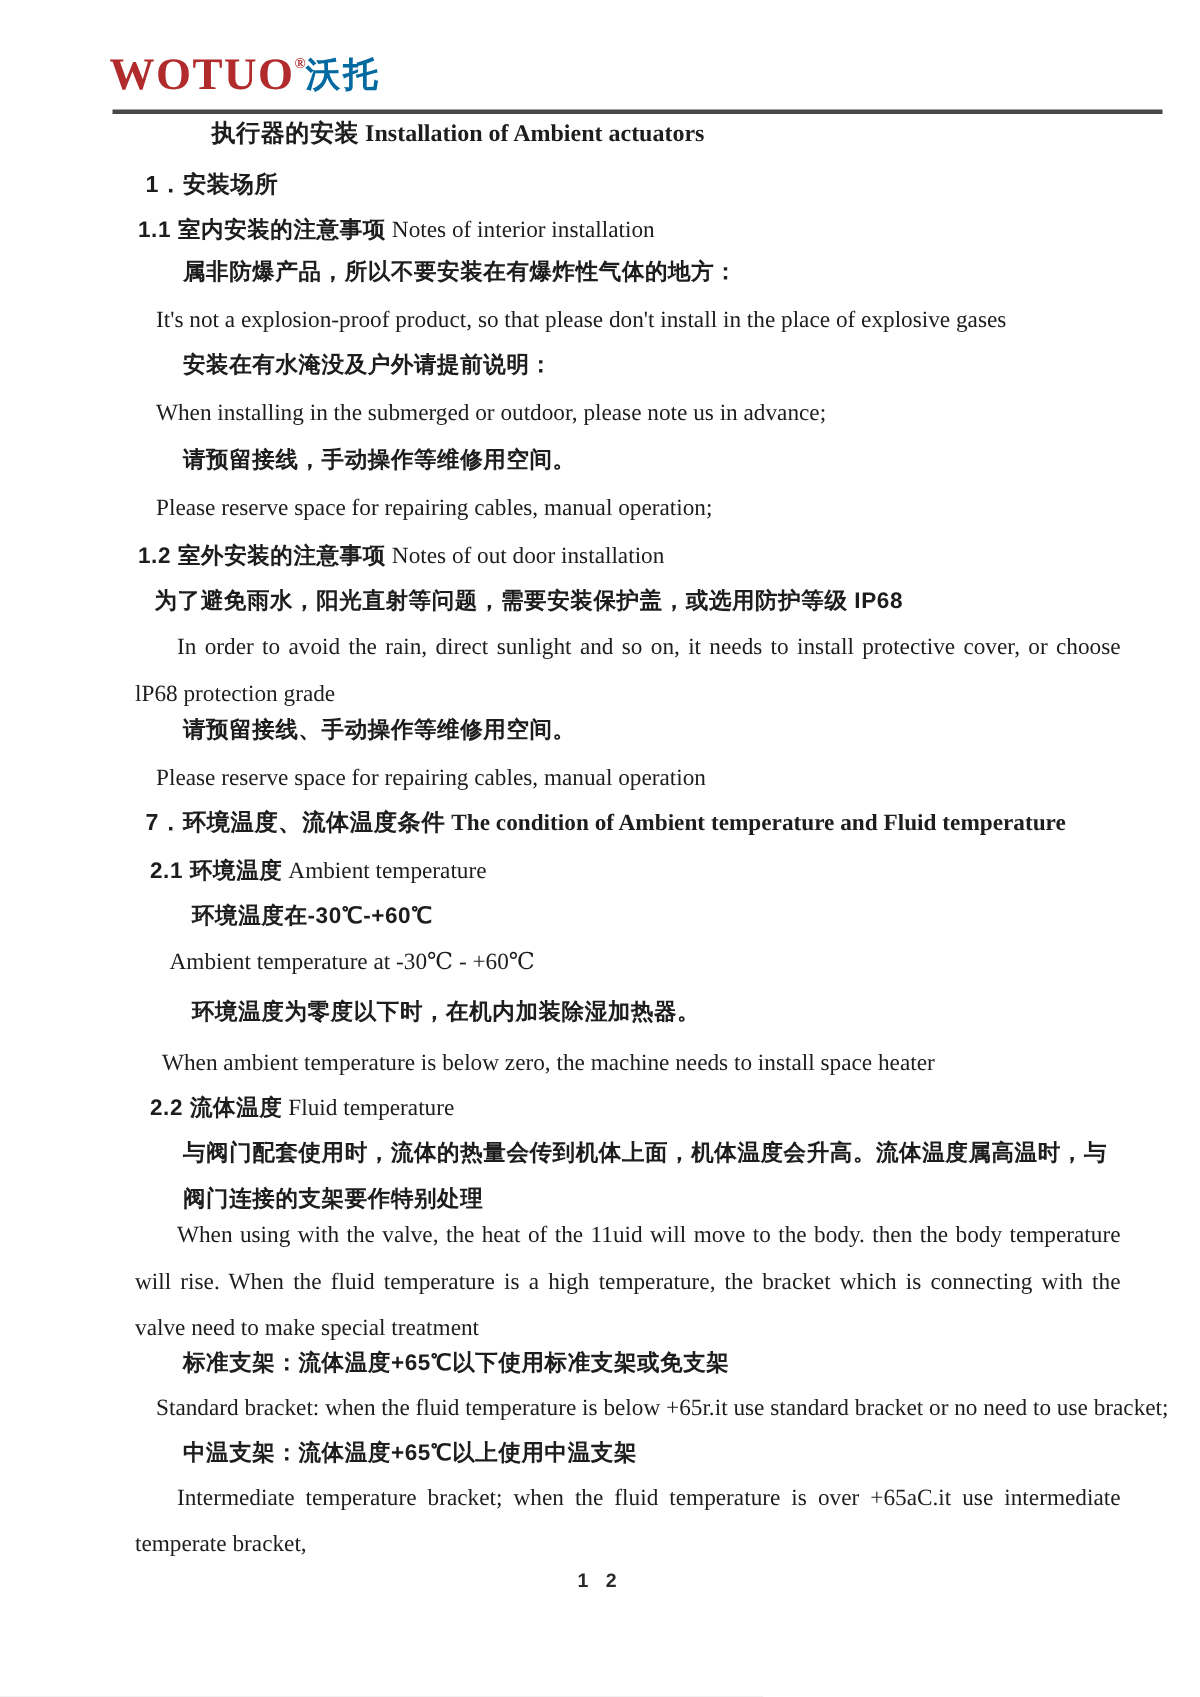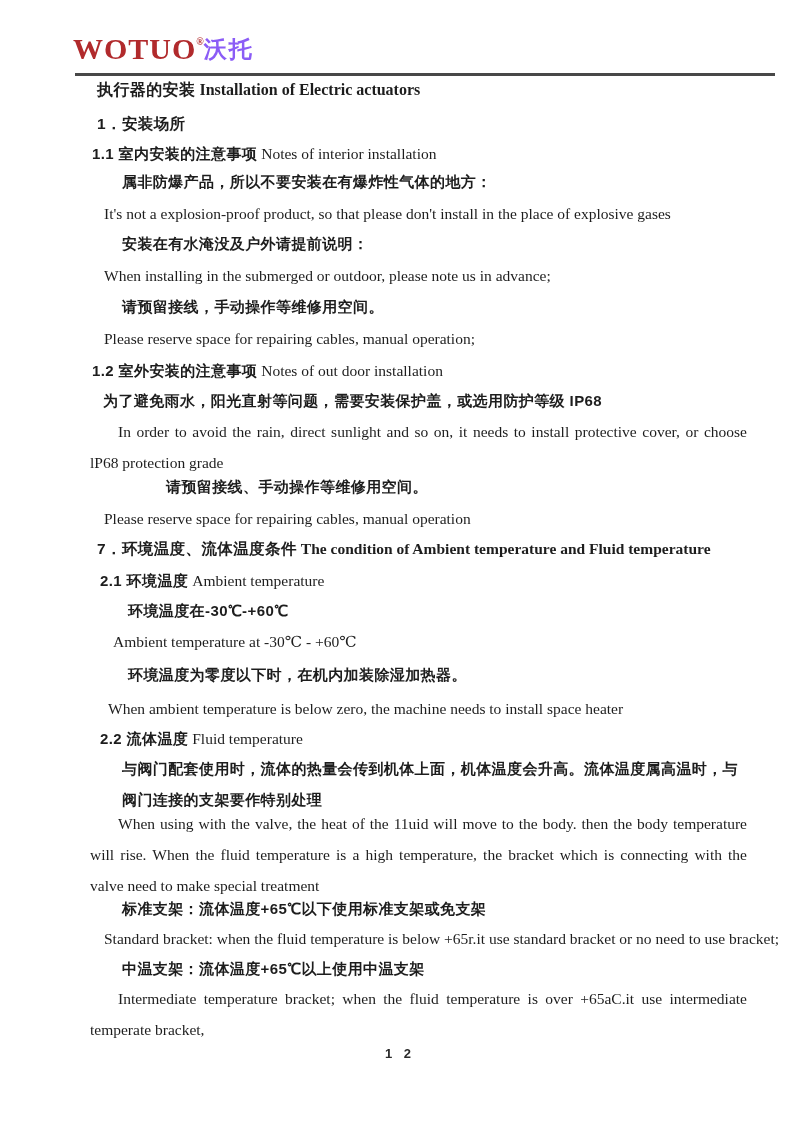--- a/index.html
+++ b/index.html
@@ -19,37 +19,37 @@
     font-family:"Liberation Serif","DejaVu Serif",serif;
     font-weight:700;font-size:30px;line-height:1;
     color:#b12a2c;letter-spacing:1px;text-align:right;
   }
   .logo-reg{
     font-family:"Liberation Serif","DejaVu Serif",serif;
     font-size:10px;color:#b12a2c;vertical-align:14px;font-weight:700;
   }
   .logo-cn{
     font-family:"Liberation Sans",sans-serif;
-    font-weight:700;font-size:23px;color:#8b5cf6;
+    font-weight:700;font-size:23px;color:#0369a1;
     letter-spacing:2px;vertical-align:2px;
   }
   .rule{background:#484848;}
 
   
   .zh{
     font-family:"Liberation Sans",sans-serif;
     font-weight:600;font-size:15px;letter-spacing:0.4px;
     line-height:20px;
   }
   .en{
     font-family:"Liberation Serif","DejaVu Serif",serif;
     font-weight:400;font-size:15.5px;line-height:20px;
   }
   .b{font-weight:700;}
-  .h1-zh{font-size:16px;font-weight:700;}
+  .h1-zh{font-size:16px;font-weight:700;margin-left:44px;}
   .h1-en{font-size:16px;font-weight:700;}
   .just{
     text-align:justify;text-indent:28px;line-height:31px;
   }
   .zhwrap{line-height:31px;}
   .nowrap{white-space:nowrap;}
   .footer{
     font-family:"Liberation Sans",sans-serif;
     font-weight:700;font-size:13px;letter-spacing:4px;
     width:800px;text-align:center;color:#2a2a2a;
@@ -60,21 +60,21 @@
 
 <div class="page">
 
   <div class="abs logo" style="left:73px;top:34px;">
     <span class="logo-brand">WOTUO</span><span class="logo-reg">®</span><span class="logo-cn">沃托</span>
   </div>
   <div class="abs rule" style="left:75px;top:73px;width:700px;height:2.5px;"></div>
 
   <div class="abs nowrap" style="left:97px;top:80px;">
     <span class="zh h1-zh">执行器的安装</span>
-    <span class="en h1-en">Installation of Electric actuators</span>
+    <span class="en h1-en">Installation of Ambient actuators</span>
   </div>
 
   <div class="abs zh b nowrap" style="left:97px;top:114px;font-size:15.5px;">1．安装场所</div>
 
   <div class="abs nowrap" style="left:92px;top:144px;">
     <span class="zh">1.1 室内安装的注意事项</span>
     <span class="en">Notes of interior installation</span>
   </div>
 
   <div class="abs zh nowrap" style="left:122px;top:172px;">属非防爆产品，所以不要安装在有爆炸性气体的地方：</div>
@@ -87,21 +87,21 @@
   <div class="abs en nowrap" style="left:104px;top:329px;">Please reserve space for repairing cables, manual operation;</div>
 
   <div class="abs nowrap" style="left:92px;top:361px;">
     <span class="zh">1.2 室外安装的注意事项</span>
     <span class="en">Notes of out door installation</span>
   </div>
 
   <div class="abs zh nowrap" style="left:103px;top:391px;">为了避免雨水，阳光直射等问题，需要安装保护盖，或选用防护等级 IP68</div>
   <div class="abs en just" style="left:90px;top:416px;width:657px;">In order to avoid the rain, direct sunlight and so on, it needs to install protective cover, or choose lP68 protection grade</div>
 
-  <div class="abs zh nowrap" style="left:122px;top:477px;margin-left:44px;">请预留接线、手动操作等维修用空间。</div>
+  <div class="abs zh nowrap" style="left:122px;top:477px;">请预留接线、手动操作等维修用空间。</div>
   <div class="abs en nowrap" style="left:104px;top:509px;">Please reserve space for repairing cables, manual operation</div>
 
   <div class="abs nowrap" style="left:97px;top:539px;">
     <span class="zh b" style="font-size:15.5px;">7．环境温度、流体温度条件</span>
     <span class="en b" style="font-size:15.5px;">The condition of Ambient temperature and Fluid temperature</span>
   </div>
 
   <div class="abs nowrap" style="left:100px;top:571px;">
     <span class="zh">2.1 环境温度</span>
     <span class="en">Ambient temperature</span>

